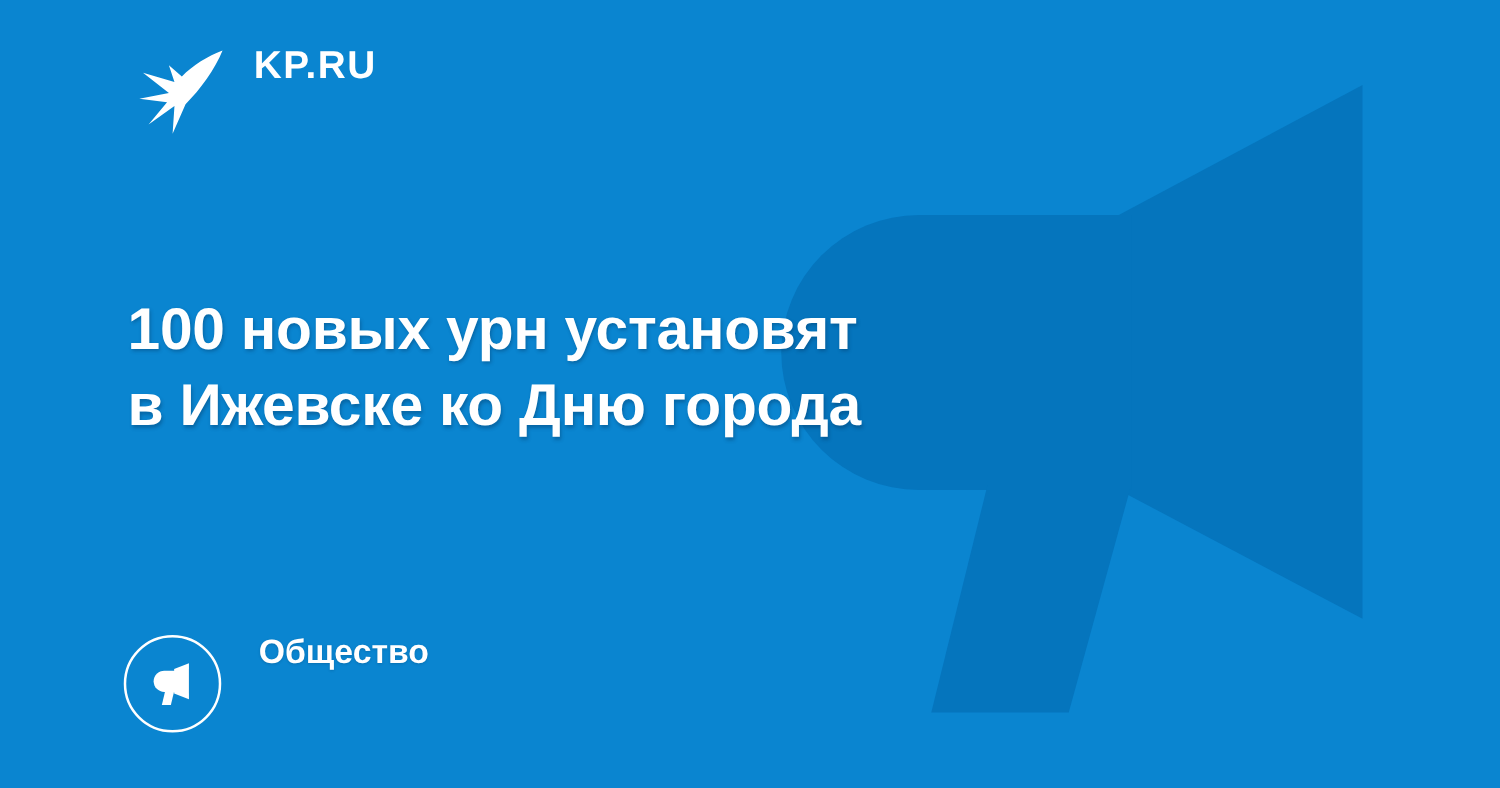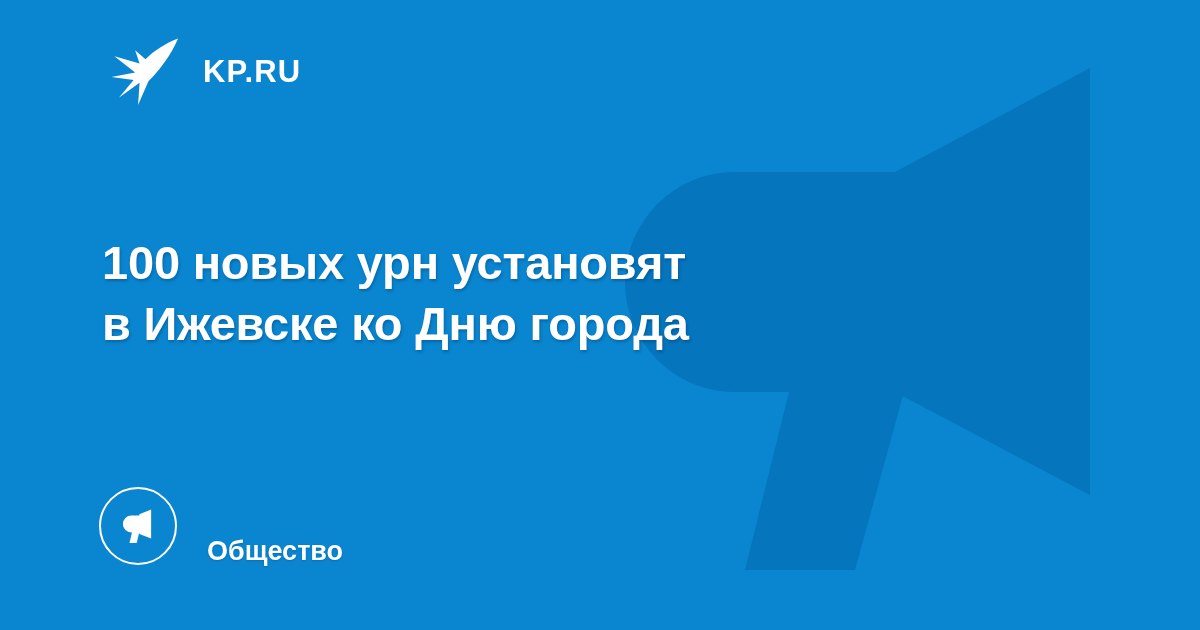--- a/index.html
+++ b/index.html
@@ -28,21 +28,21 @@
     height: 630px;
     pointer-events: none;
   }
 
   
   .brand {
     position: absolute;
     left: 107px;
     top: 36px;
     display: flex;
-    align-items: center;
+    align-items: flex-start;
     height: 70px;
   }
   .brand-mark {
     width: 74px;
     height: 74px;
     flex: 0 0 auto;
     display: block;
   }
   .brand-name {
     margin-left: 22px;
@@ -70,23 +70,23 @@
   }
   .headline-line {
     display: block;
     white-space: nowrap;
   }
 
   
   .rubric {
     position: absolute;
     left: 99px;
-    top: 481px;
+    top: 508px;
     display: flex;
-    align-items: flex-end;
+    align-items: flex-start;
     height: 84px;
   }
   .rubric-badge {
     width: 78px;
     height: 78px;
     flex: 0 0 auto;
     border: 2px solid #ffffff;
     border-radius: 50%;
     box-sizing: border-box;
     display: flex;

